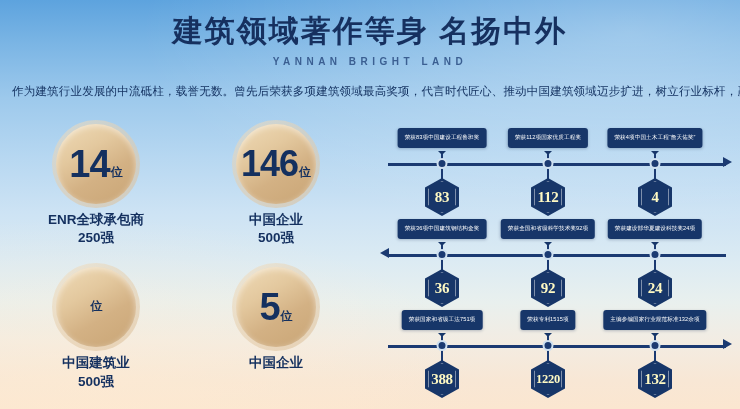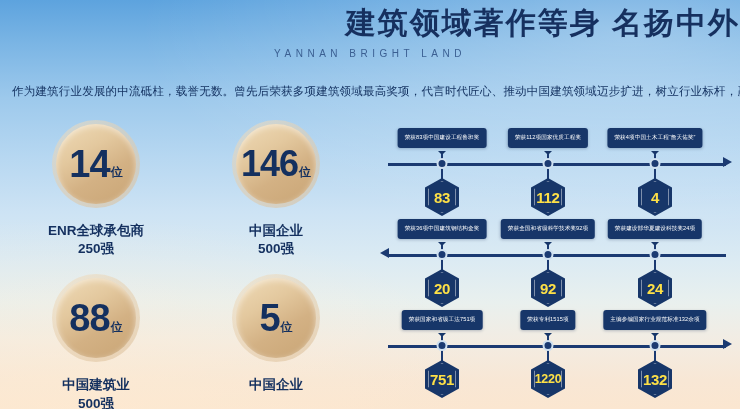--- a/index.html
+++ b/index.html
@@ -43,34 +43,33 @@
   }
 
   
   .header {
     position: absolute;
     top: 0; left: 0; right: 0;
     text-align: center;
   }
   .main-title {
     margin: 0;
-    padding-top: 4px;
+    padding-top: 12px;
     font-size: 30px;
     font-weight: 700;
     letter-spacing: 2px;
     color: #16305f;
     line-height: 1.25;
-    text-align: right;
   }
   .sub-title {
     margin: 6px 0 0 0;
     font-size: 10px;
     letter-spacing: 4.5px;
     color: #3b5f92;
-    font-weight: 400;
+    font-weight: 700;
   }
   .desc {
     position: absolute;
     top: 84px;
     left: 12px;
     right: 12px;
     text-align: center;
     font-size: 11.5px;
     color: #12305f;
     letter-spacing: 0.2px;
@@ -129,21 +128,21 @@
   }
   .coin-num.small { font-size: 36px; }
   .coin-unit {
     font-size: 12px;
     font-weight: 700;
     color: #14305f;
     margin-left: 1px;
     margin-bottom: 3px;
   }
   .stat-label {
-    margin-top: 14px;
+    margin-top: 3px;
     text-align: center;
     font-size: 13.5px;
     font-weight: 700;
     color: #14305f;
     line-height: 1.35;
   }
   .stat-label .l2 { display: block; }
 
   
   .timelines {
@@ -251,25 +250,26 @@
     position: absolute;
     inset: 3px;
     clip-path: polygon(50% 0%, 100% 25%, 100% 75%, 50% 100%, 0% 75%, 0% 25%);
     border: 1px solid rgba(255,255,255,0.45);
     box-sizing: border-box;
     background: transparent;
     clip-path: polygon(50% 0%, 100% 25%, 100% 75%, 50% 100%, 0% 75%, 0% 25%);
   }
   .hex-num {
     position: relative;
-    color: #fde047;
+    color: #fef9c3;
     font-size: 15px;
     font-weight: 800;
     letter-spacing: -0.3px;
     z-index: 2;
+    font-family: Liberation Serif, serif;
   }
   .hex-num.wide { font-size: 12.5px; }
 </style>
 </head>
 <body>
 
 <div id="stage">
   <div id="sheen"></div>
 
   <div class="header">
@@ -310,21 +310,20 @@
         <span>中国企业</span>
         <span class="l2">500强</span>
       </div>
     </div>
 
     <div class="stat">
       <div class="coin-wrap">
         <div class="coin-ring"></div>
         <div class="coin">
           <div class="coin-inner">
-            <span class="coin-num">88</span>
             <span class="coin-unit">位</span>
           </div>
         </div>
       </div>
       <div class="stat-label">
         <span>中国建筑业</span>
         <span class="l2">500强</span>
       </div>
     </div>
 
@@ -389,21 +388,21 @@
       <div class="tl-axis"></div>
       <div class="tl-arrow left"></div>
 
       <div class="node" style="left:62px;">
         <div class="node-label">荣获36项中国建筑钢结构金奖</div>
         <div class="node-caret"></div>
         <div class="node-stem"></div>
         <div class="node-ring"></div>
         <div class="hex">
           <div class="hex-inner"></div>
-          <span class="hex-num">20</span>
+          <span class="hex-num">36</span>
         </div>
       </div>
 
       <div class="node" style="left:168px;">
         <div class="node-label">荣获全国和省级科学技术奖92项</div>
         <div class="node-caret"></div>
         <div class="node-stem"></div>
         <div class="node-ring"></div>
         <div class="hex">
           <div class="hex-inner"></div>
@@ -427,21 +426,21 @@
       <div class="tl-axis"></div>
       <div class="tl-arrow right"></div>
 
       <div class="node" style="left:62px;">
         <div class="node-label">荣获国家和省级工法751项</div>
         <div class="node-caret"></div>
         <div class="node-stem"></div>
         <div class="node-ring"></div>
         <div class="hex">
           <div class="hex-inner"></div>
-          <span class="hex-num">751</span>
+          <span class="hex-num">388</span>
         </div>
       </div>
 
       <div class="node" style="left:168px;">
         <div class="node-label">荣获专利1515项</div>
         <div class="node-caret"></div>
         <div class="node-stem"></div>
         <div class="node-ring"></div>
         <div class="hex">
           <div class="hex-inner"></div>

